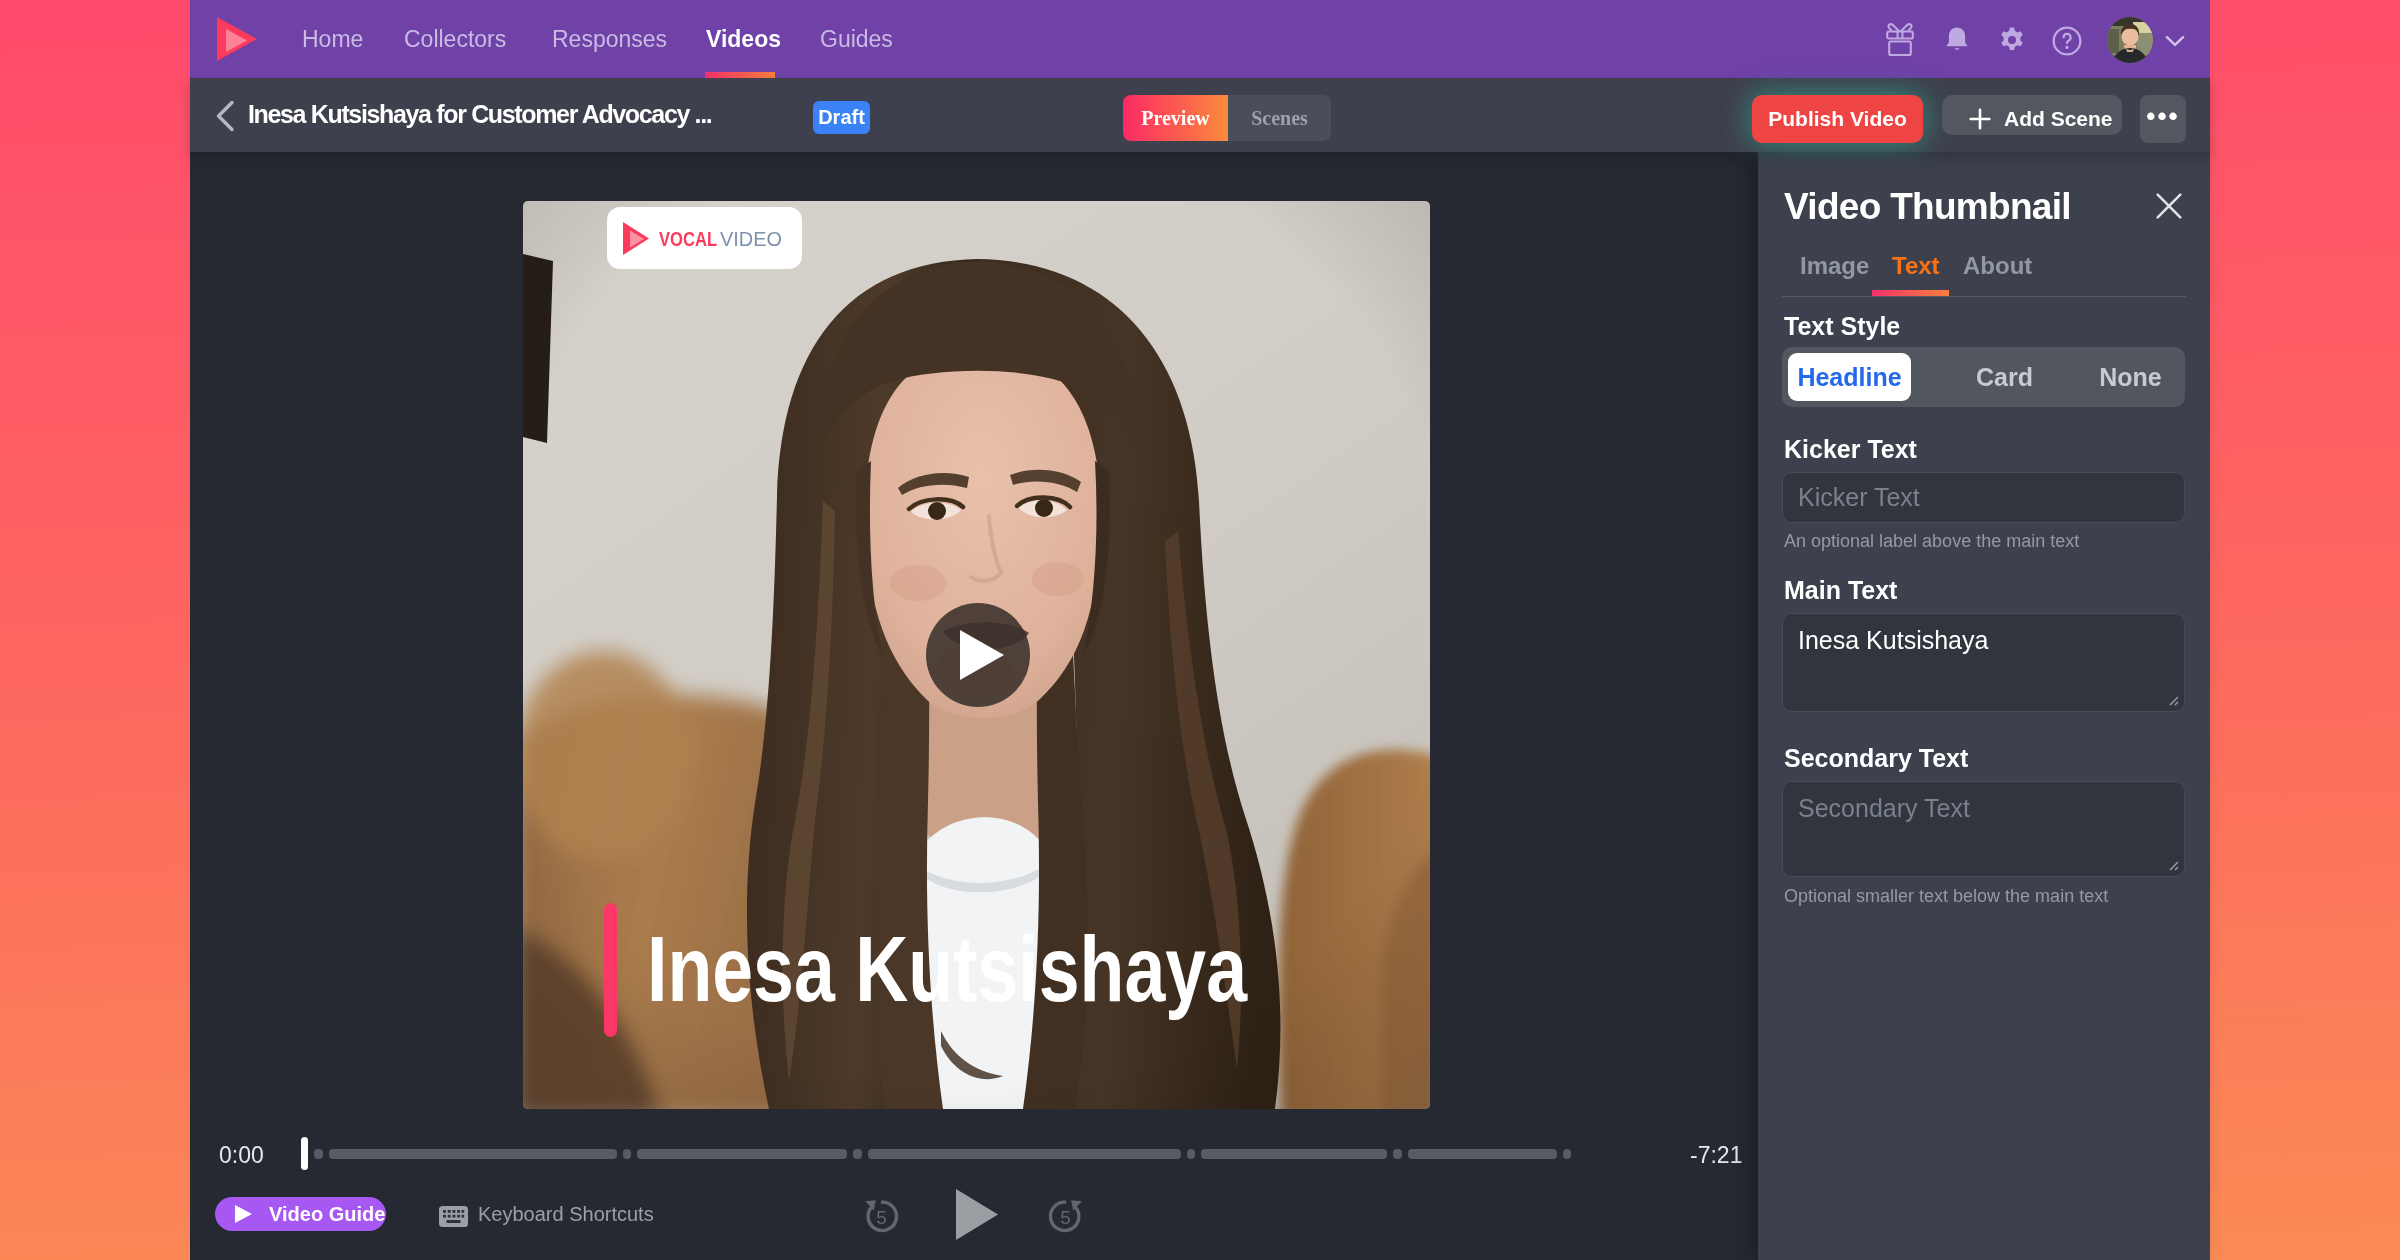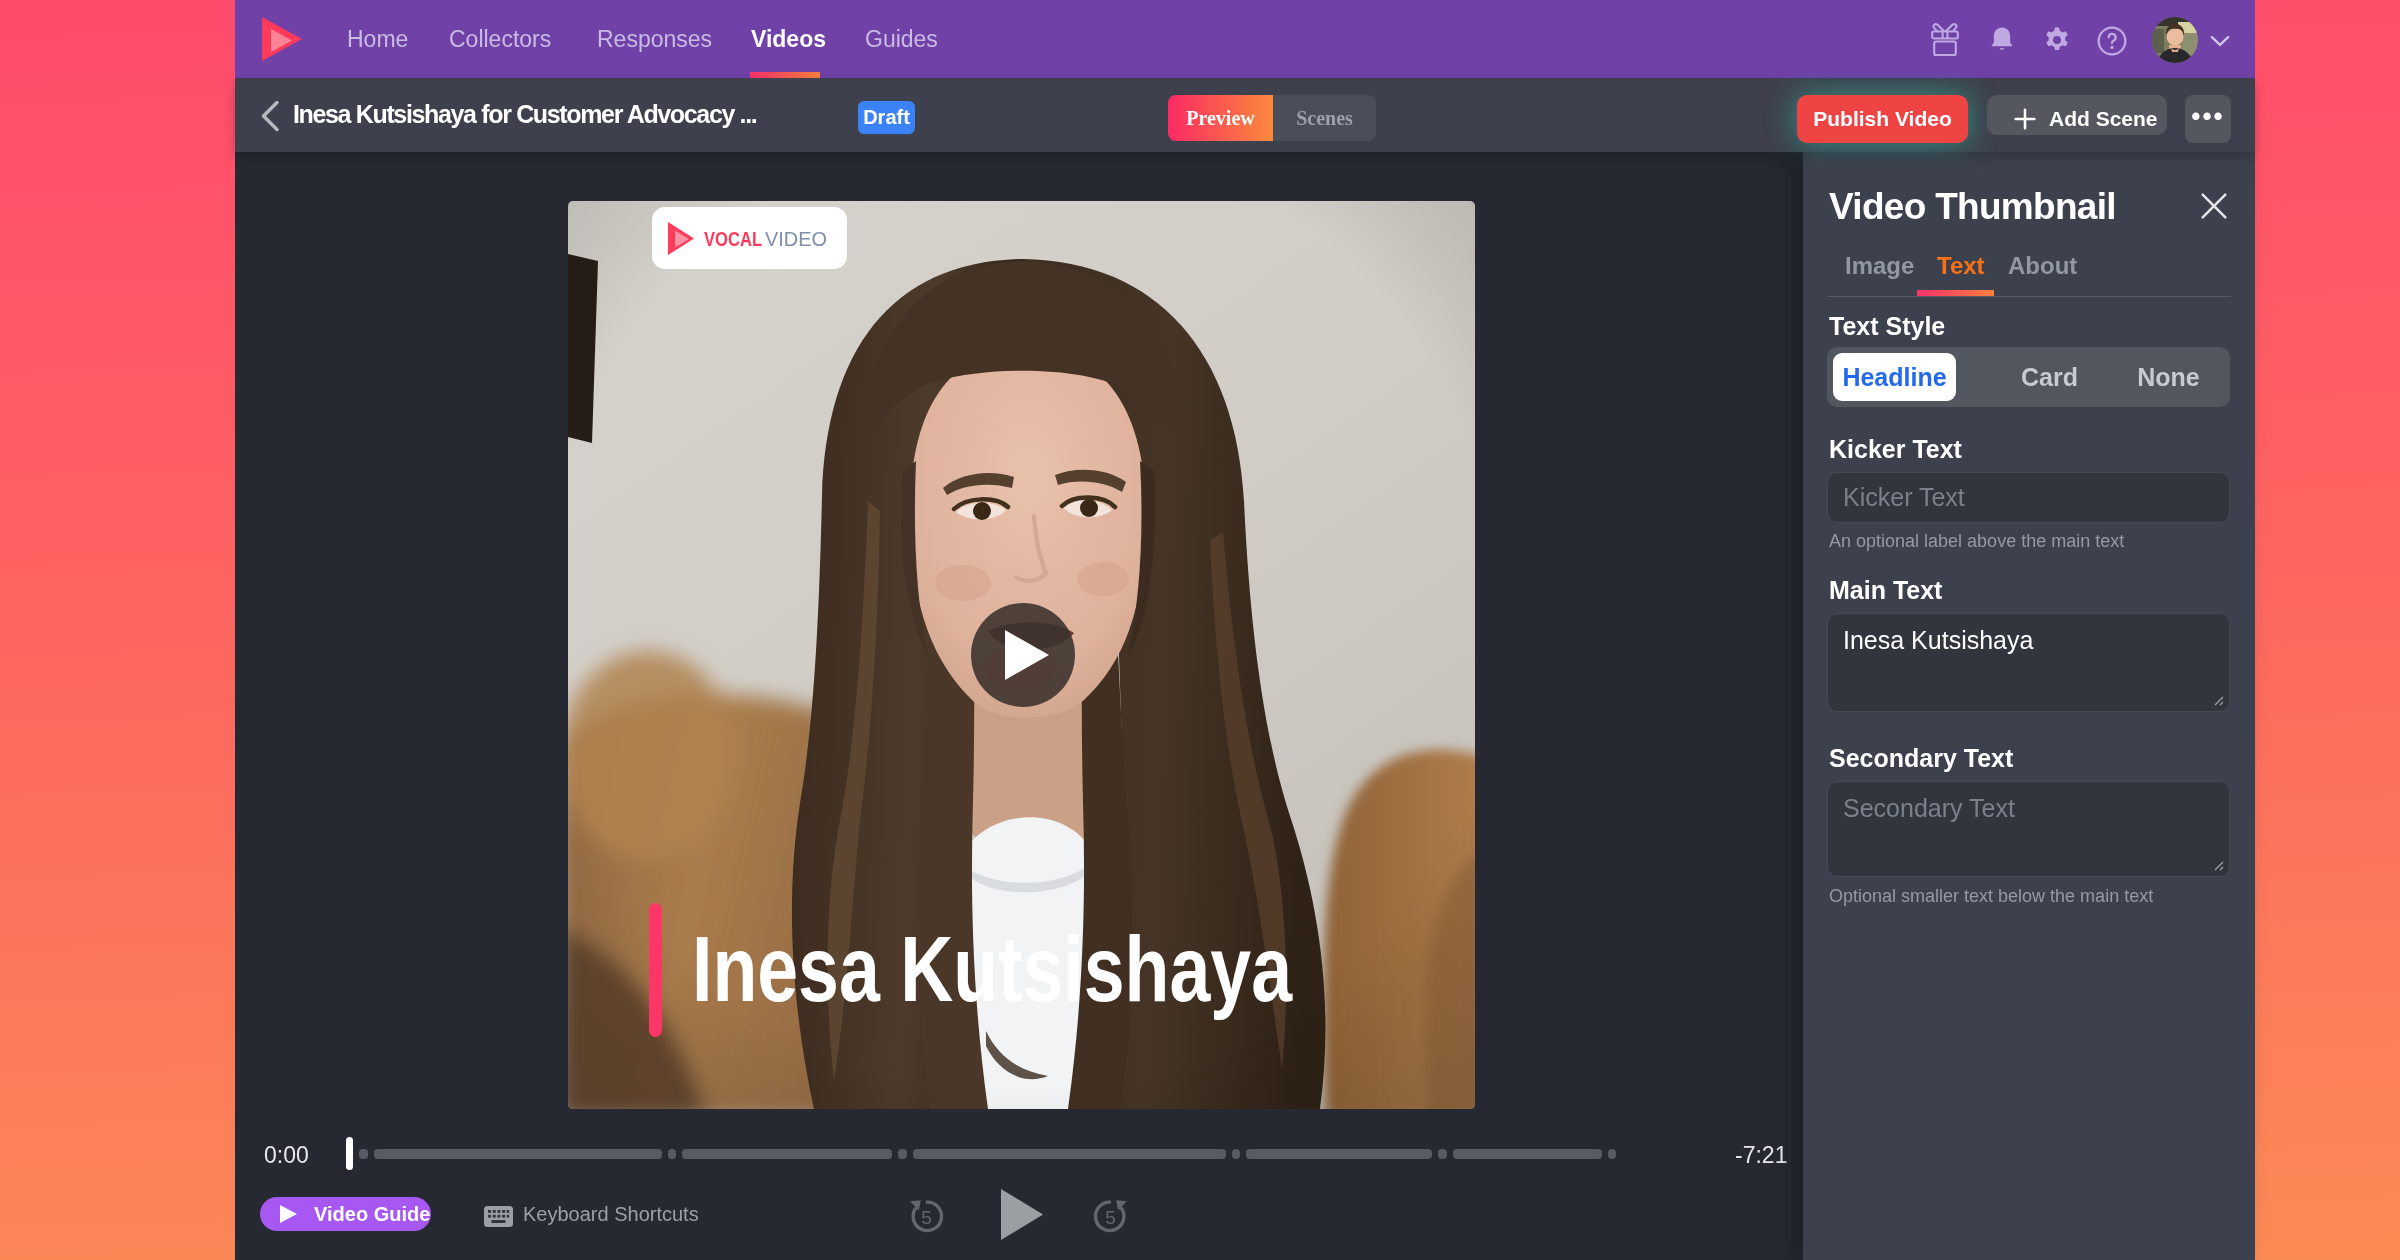--- a/index.html
+++ b/index.html
@@ -2,21 +2,21 @@
 <html><head>
 <meta charset="utf-8">
 <style>
 * { margin:0; padding:0; box-sizing:border-box; }
 html,body { width:2400px; height:1260px; overflow:hidden; }
 body {
   font-family:"Liberation Sans", sans-serif;
   background:linear-gradient(178deg,#ff4a6c 0%, #fd6a5e 55%, #fb8b55 100%);
   position:relative;
 }
-.app { position:absolute; left:190px; top:0; width:2020px; height:1260px;margin-left:45px; }
+.app { position:absolute; left:190px; top:0; width:2020px; height:1260px; }
 
 
 .nav { position:absolute; left:0; top:0; width:100%; height:78px; background:#7041a7; }
 .logo { position:absolute; left:25px; top:15px; }
 .navlink { position:absolute; top:0; height:78px; line-height:78px; font-size:23px; color:#c9bbe4; letter-spacing:0; white-space:nowrap; }
 .navlink.active { color:#fff; font-weight:bold; }
 .nav-underline { position:absolute; top:72px; height:6px; background:linear-gradient(90deg,#f8316b,#f97f3d); }
 .navicon { position:absolute; top:25px; }
 .avatar { position:absolute; left:1917px; top:17px; width:46px; height:46px; border-radius:50%; overflow:hidden; }
 
@@ -314,21 +314,21 @@
     <div class="tab" style="left:42px;">Image</div>
     <div class="tab active" style="left:134px;">Text</div>
     <div class="tab" style="left:205px;">About</div>
     <div class="tab-underline"></div>
     <div class="sb-sep"></div>
 
     <div class="sb-label" style="top:160px;">Text Style</div>
     <div class="seg2">
       <div class="pill">Headline</div>
       <div class="opt" style="left:155px; width:135px;">Card</div>
-      <div class="opt" style="left:284px; width:115px;">None</div>
+      <div class="opt" style="left:291px; width:115px;">None</div>
     </div>
 
     <div class="sb-label" style="top:283px;">Kicker Text</div>
     <div class="sb-input" style="top:320px; height:51px; line-height:49px;">Kicker Text</div>
     <div class="sb-help" style="top:379px;">An optional label above the main text</div>
 
     <div class="sb-label" style="top:424px;">Main Text</div>
     <div class="sb-input" style="top:461px; height:99px; padding-top:12px; color:#fff;">Inesa Kutsishaya
       <svg class="resize" width="11" height="11" viewBox="0 0 11 11">
           <path d="M10 2 L2 10 M10 7 L7 10" stroke="#9aa0ab" stroke-width="1.4"></path>

